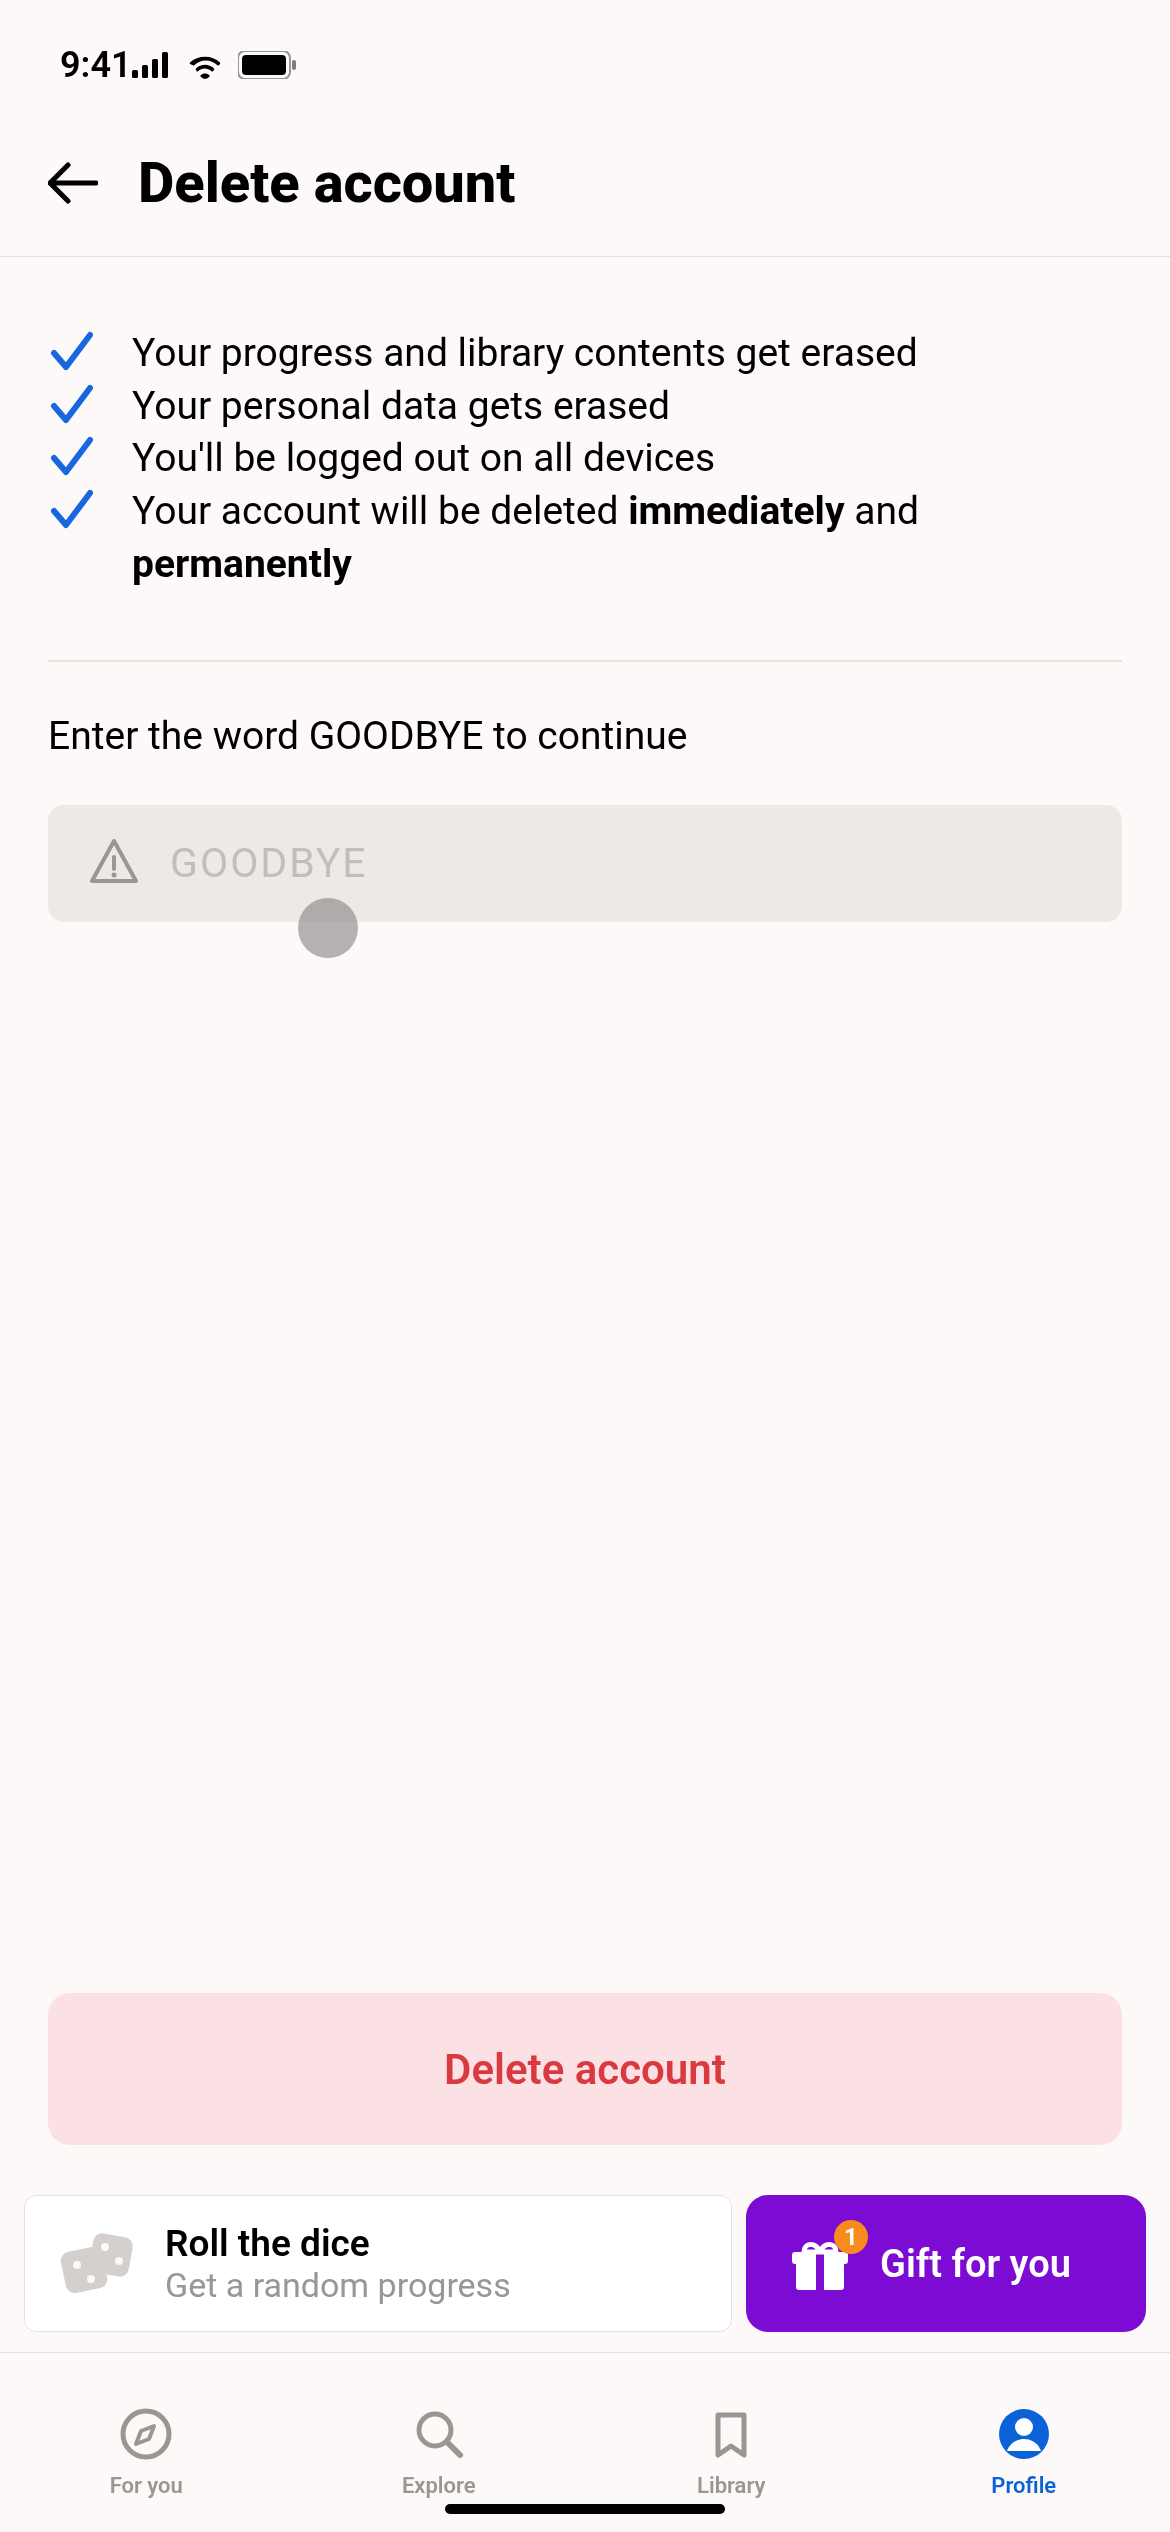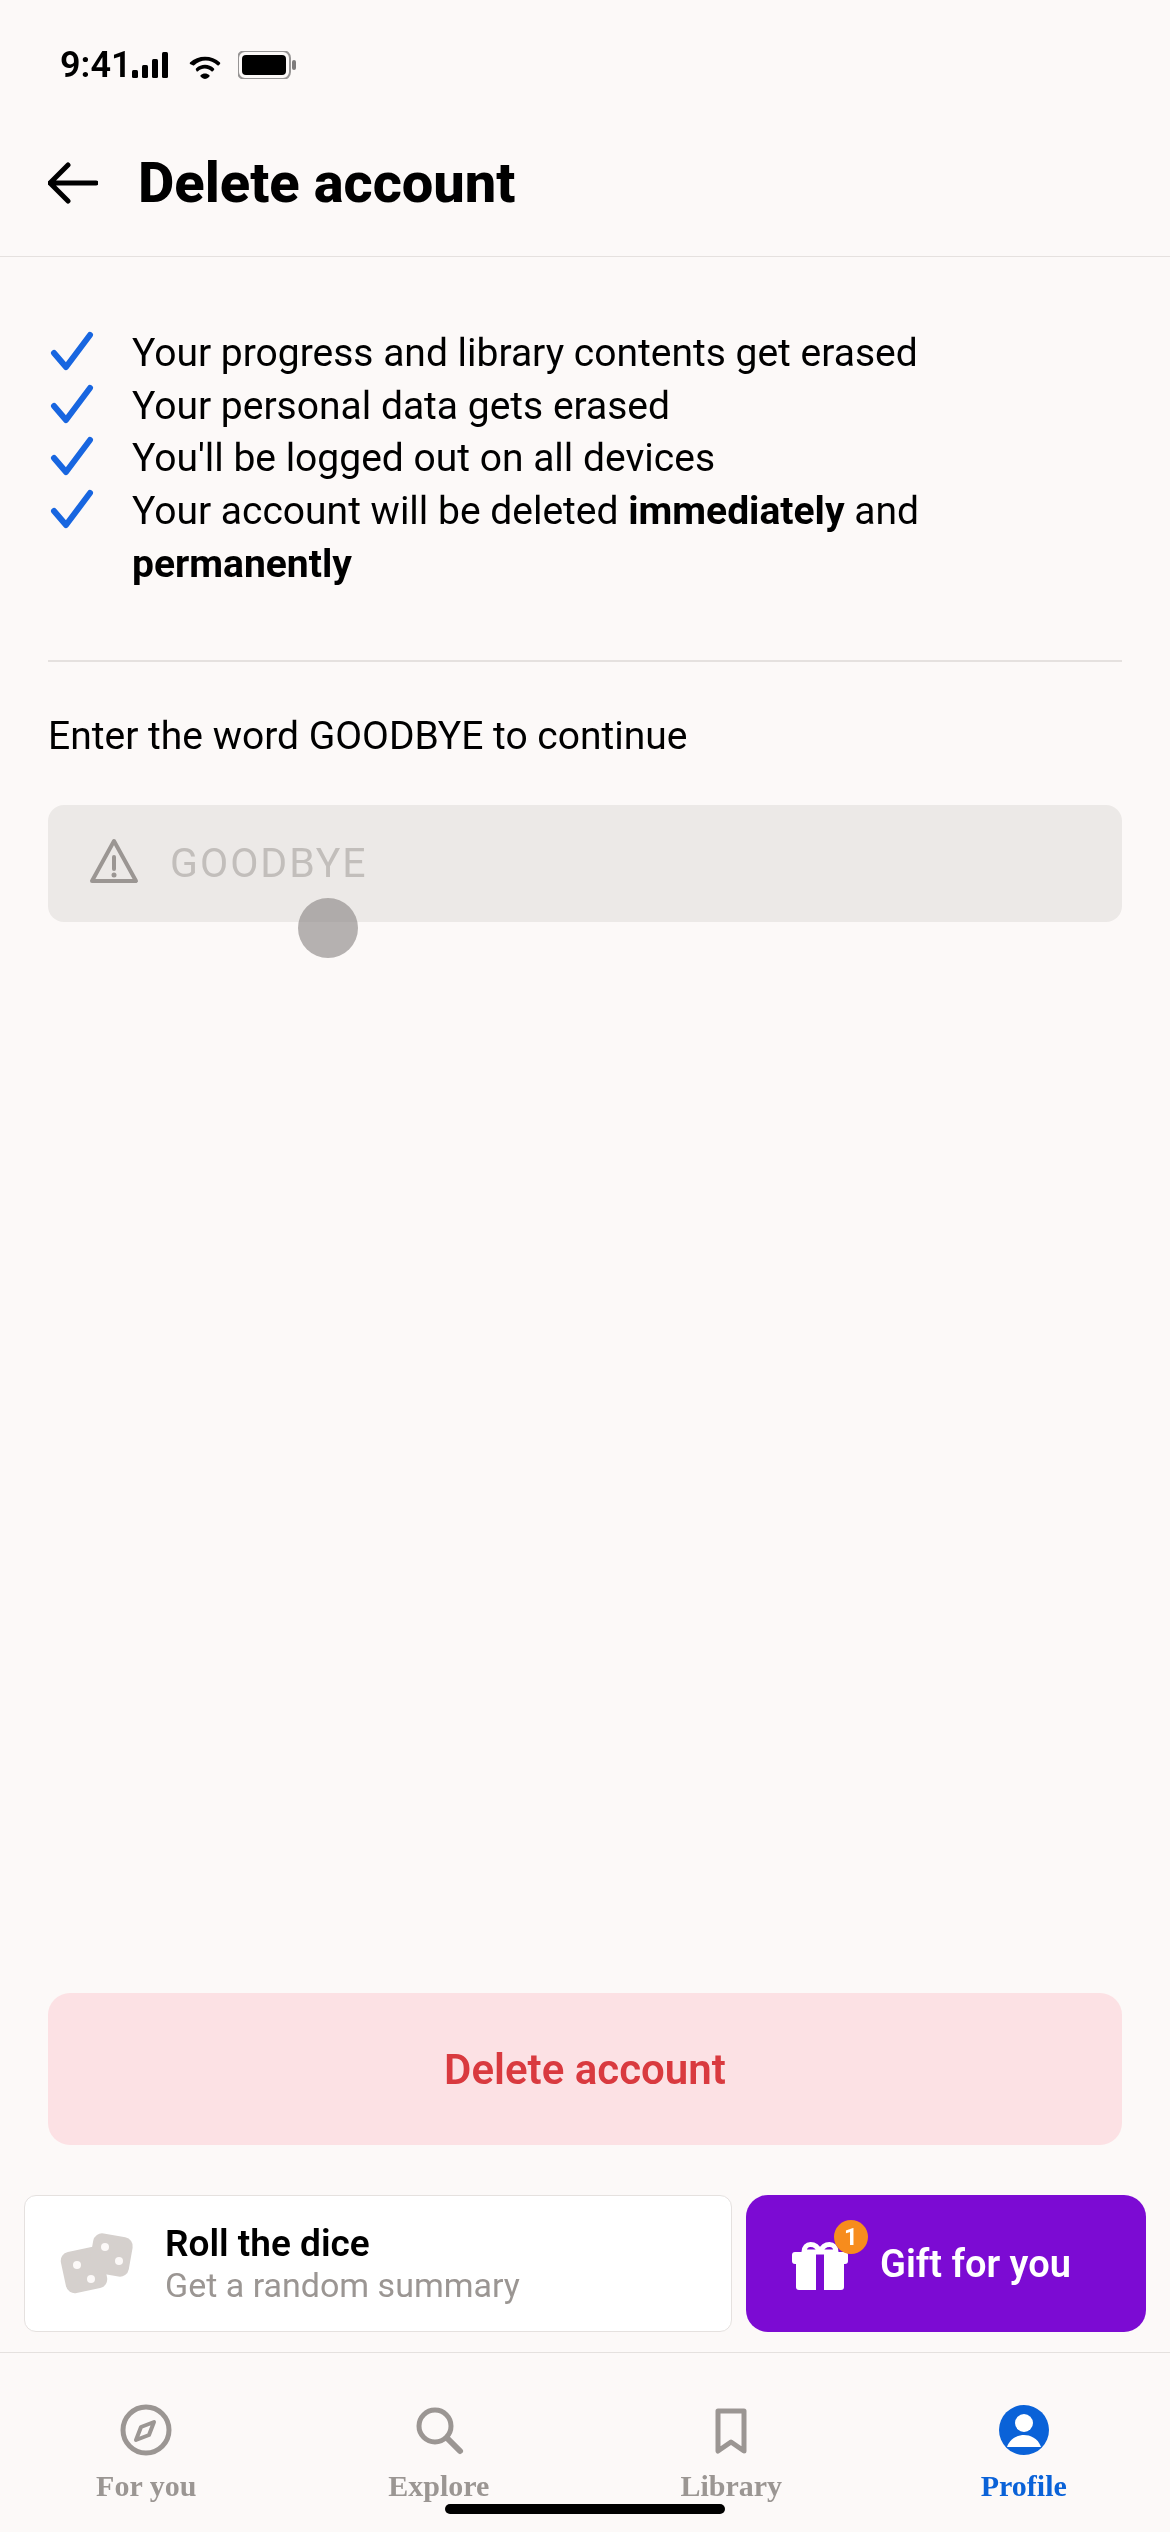--- a/index.html
+++ b/index.html
@@ -272,24 +272,23 @@
       gap: 12px;
       padding-top: 20px;
     }
     
     .tab-icon {
       width: 54px;
       height: 54px;
     }
     
     .tab-label {
-      font-size: 30px;
+      font-size: 22px;
       font-weight: 600;
       color: #9B9693;
-      font-family: Liberation Serif, serif;
     }
     
     .tab-item.active .tab-label {
       color: #0A62D8;
     }
     
     .home-indicator {
       position: absolute;
       bottom: 18px;
       left: 50%;
@@ -389,21 +388,21 @@
         </g>
         <g fill="#FCF9F8">
           <circle cx="20" cy="40" r="4"></circle>
           <circle cx="34" cy="54" r="4"></circle>
           <circle cx="48" cy="22" r="4"></circle>
           <circle cx="62" cy="36" r="4"></circle>
         </g>
       </svg>
     <div class="roll-text">
       <div class="roll-title">Roll the dice</div>
-      <div class="roll-subtitle">Get a random summary</div>
+      <div class="roll-subtitle">Get a random progress</div>
     </div>
   </div>
   <div class="gift-card">
     <div class="gift-icon">
       <svg width="68" height="68" viewBox="0 0 68 68">
           <g fill="#fff">
             <rect x="10" y="30" width="48" height="30" rx="3"></rect>
             <rect x="6" y="22" width="56" height="12" rx="3"></rect>
             <rect x="30" y="22" width="8" height="38" fill="#7C0BD3"></rect>
             <path d="M34 22c-4-10-16-10-16 0h16zm0 0c4-10 16-10 16 0H34z" fill="none" stroke="#fff" stroke-width="5"></path>

